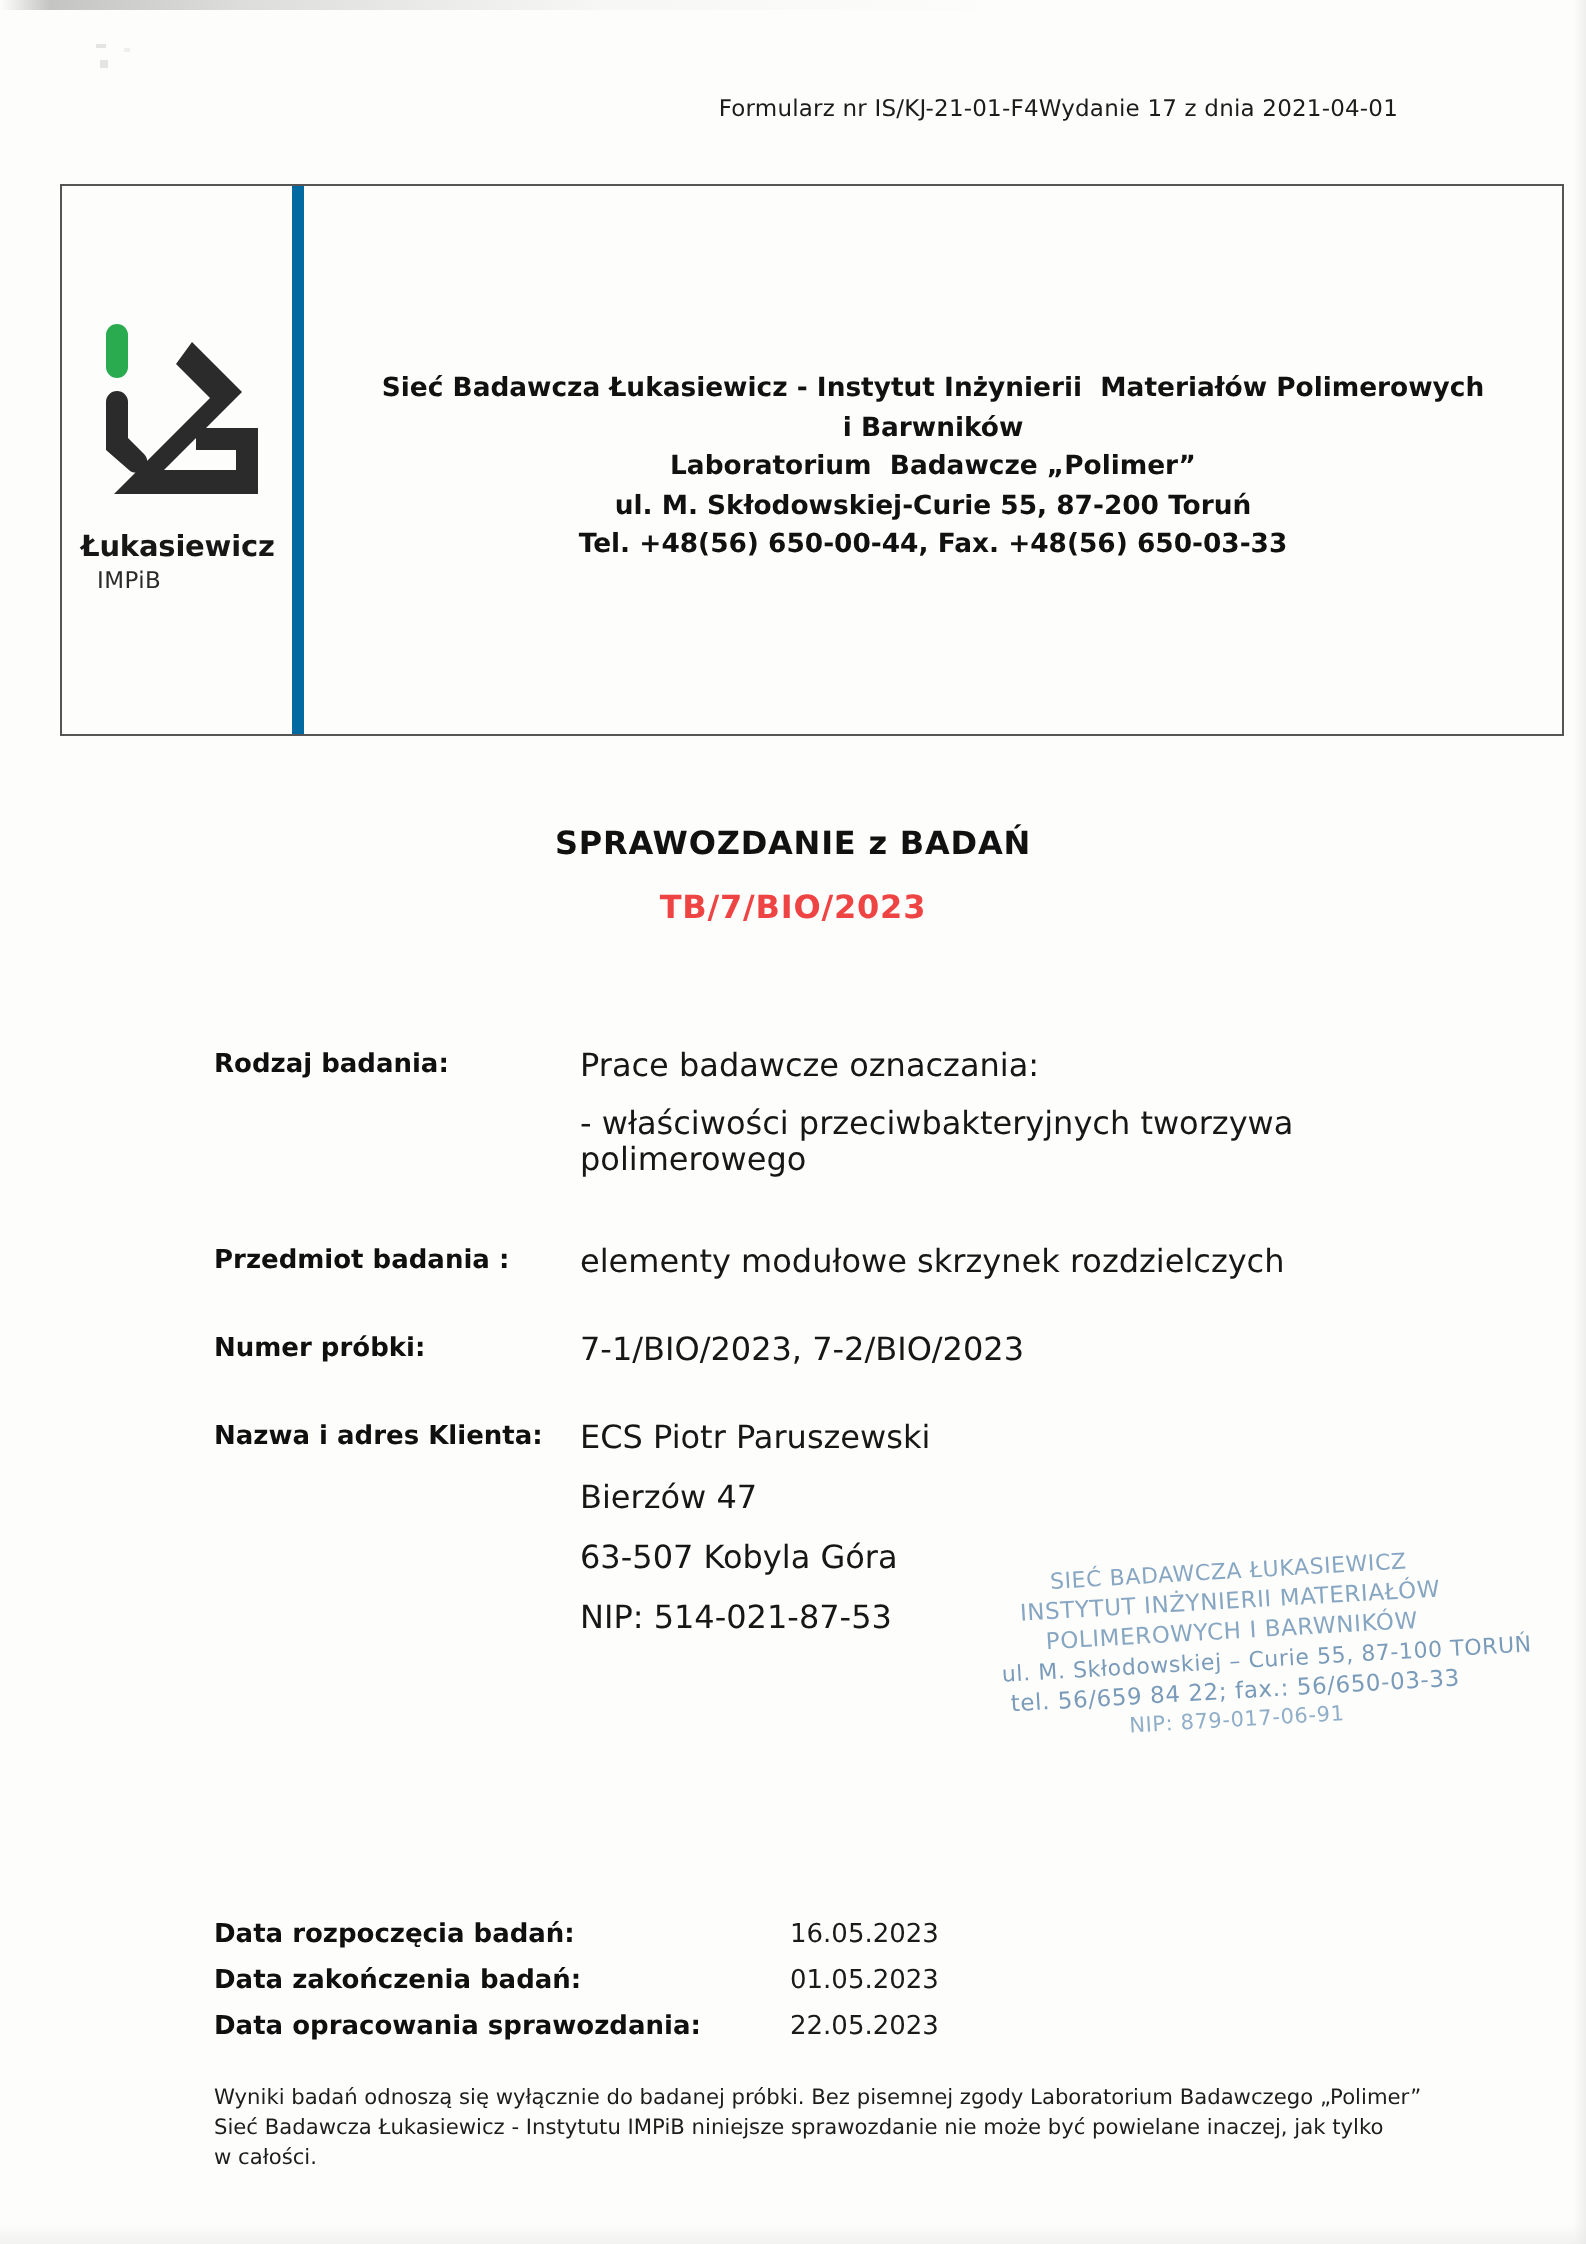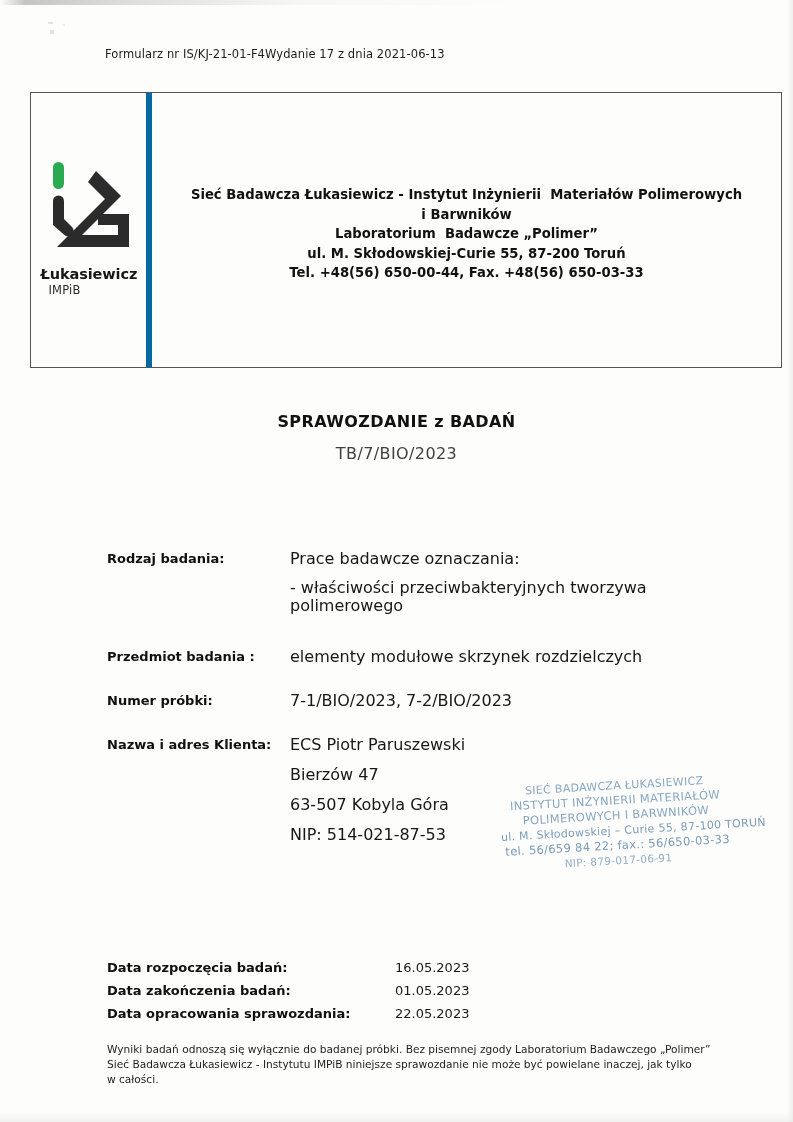--- a/index.html
+++ b/index.html
@@ -49,21 +49,21 @@
     background: linear-gradient(to top, rgba(232,232,232,.55), rgba(255,255,255,0));
   }
 
   
   .meta-row {
     position: absolute;
     left: 105px;
     top: 47px;
     width: 594px;
     display: flex;
-    justify-content: flex-start;
+    justify-content: flex-end;
     font-size: 11.5px;
     color: #1c1c1c;
     letter-spacing: .1px;
   }
 
   
   .header-box {
     position: absolute;
     left: 30px;
     top: 92px;
@@ -139,30 +139,30 @@
     letter-spacing: .4px;
     color: #111;
   }
   .report-code {
     position: absolute;
     left: 0;
     top: 444px;
     width: 793px;
     text-align: center;
     font-size: 16px;
-    font-weight: normal;
+    font-weight: bold;
     letter-spacing: .4px;
-    color: #404040;
+    color: #ef4444;
   }
 
   
   .fields {
     position: absolute;
     left: 107px;
-    top: 550px;
+    top: 524px;
     width: 640px;
   }
   .field {
     display: flex;
     align-items: flex-start;
     margin-bottom: 20px;
   }
   .field-label {
     width: 183px;
     flex: none;
@@ -256,21 +256,21 @@
 
   <div class="scan-top-band"></div>
   <div class="scan-speck" style="left:50px;top:30px;width:4px;height:4px;"></div>
   <div class="scan-speck" style="left:48px;top:22px;width:5px;height:2px;"></div>
   <div class="scan-speck" style="left:62px;top:24px;width:3px;height:2px;opacity:.3;"></div>
   <div class="scan-edge-right"></div>
   <div class="scan-edge-bottom"></div>
 
   <div class="meta-row">
     <span>Formularz nr IS/KJ-21-01-F4</span>
-    <span>Wydanie 17 z dnia 2021-06-13</span>
+    <span>Wydanie 17 z dnia 2021-04-01</span>
   </div>
 
   <div class="header-box">
 
     <div class="logo-cell">
       <div class="logo-wrap">
         <div class="logo-mark">
           <svg width="96" height="106" viewBox="0 0 96 106">
 
             <rect x="12" y="3" width="11" height="27" rx="5.5" fill="#2aab4f"></rect>

